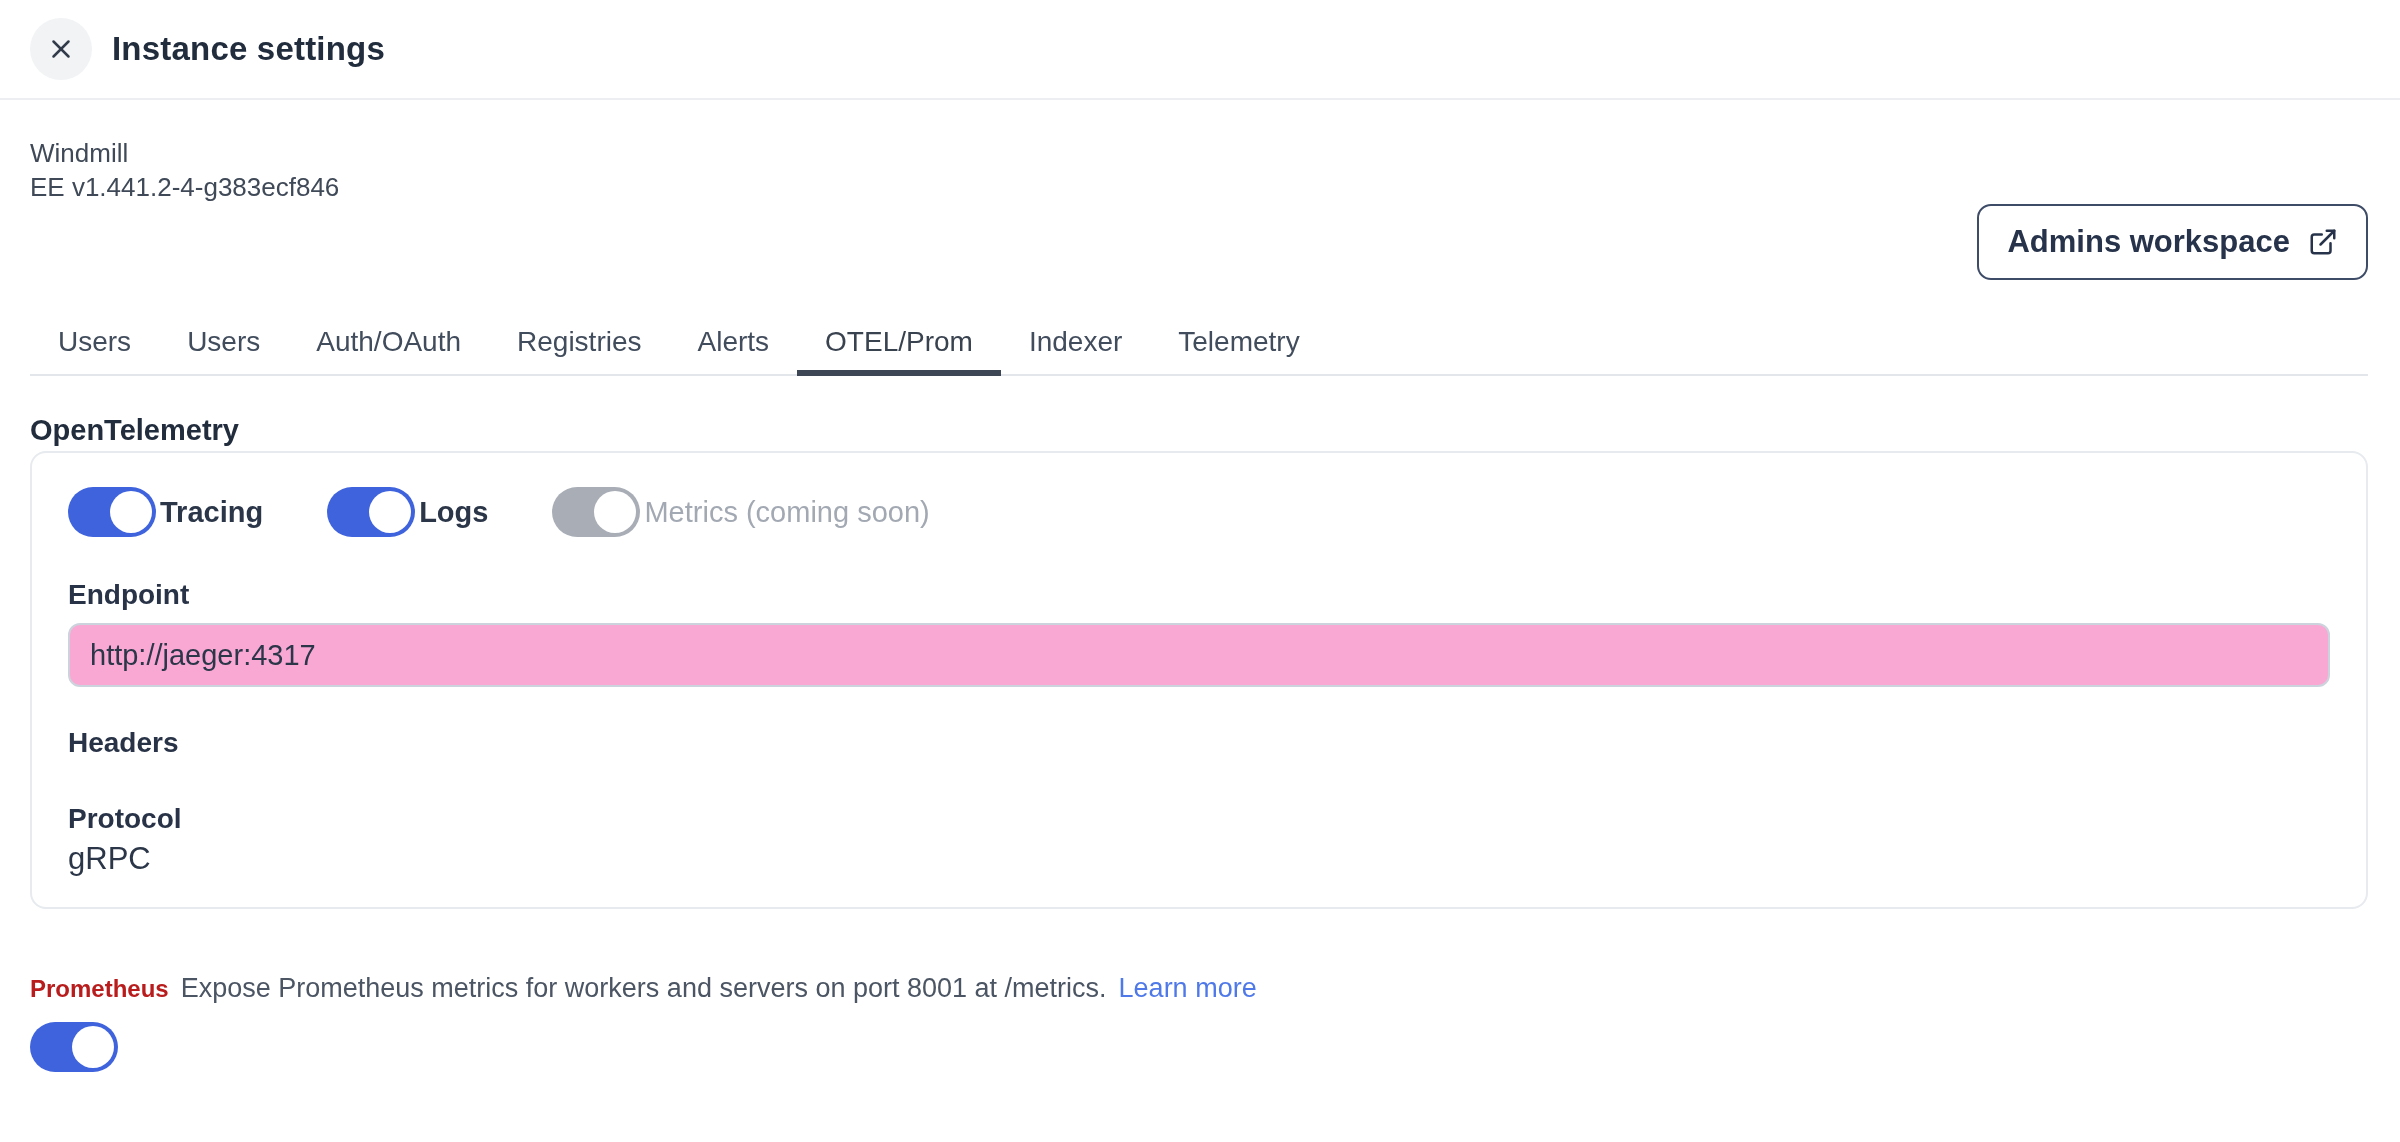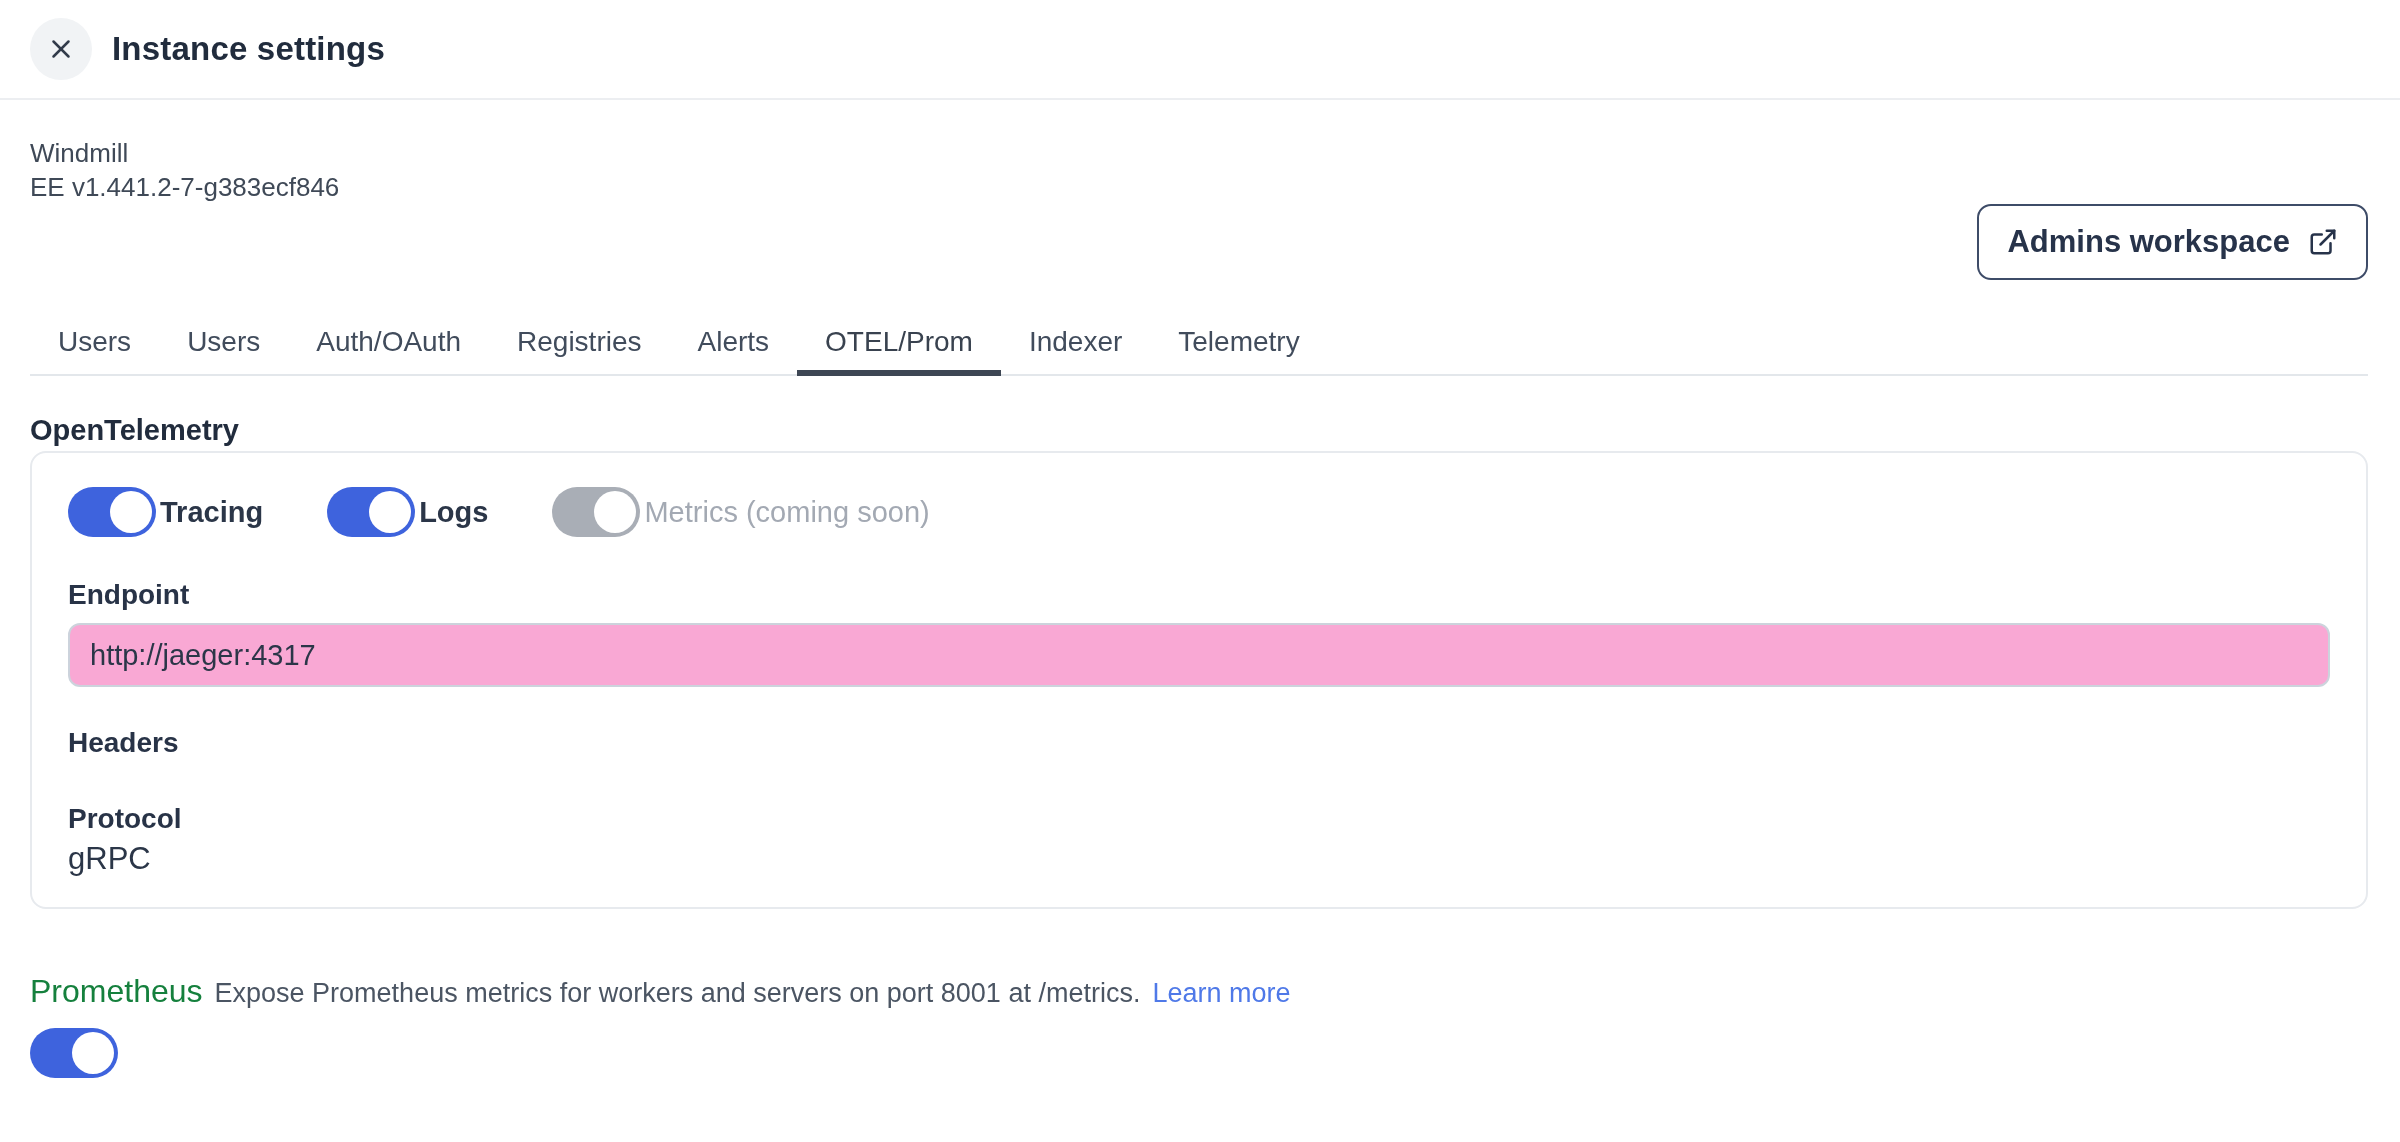--- a/index.html
+++ b/index.html
@@ -129,21 +129,21 @@
   }
   .field-value { margin-top: 6px; font-size: 31px; color: #2b3648; }
 
   
   .prom-row {
     margin-top: 64px;
     display: flex; align-items: baseline; gap: 12px;
     font-size: 27px; color: #4b5563;
     white-space: nowrap;
   }
-  .prom-title { font-size: 32px; font-weight: 400; color: #15803d; }
+  .prom-title { font-size: 24px; font-weight: 700; color: #b91c1c; }
   .prom-link { color: #4f79e8; text-decoration: none; cursor: pointer; }
   .bottom-toggle { margin-top: 18px; }
 </style>
 </head>
 <body>
 
 <header class="topbar">
   <button class="close-btn">
     <span style="display:flex;">
       <svg viewBox="0 0 24 24" width="30" height="30" fill="none" stroke="currentColor" stroke-width="2" stroke-linecap="round">
@@ -153,21 +153,21 @@
     </span>
   </button>
   <h1 class="page-title">Instance settings</h1>
 </header>
 
 <div class="content">
 
   
   <div class="version">
     <div>Windmill</div>
-    <div>EE v1.441.2-7-g383ecf846</div>
+    <div>EE v1.441.2-4-g383ecf846</div>
   </div>
 
   
   <div class="admins-row">
     <button class="admins-btn">
       <span>Admins workspace</span>
       <span style="display:flex;">
         <svg viewBox="0 0 24 24" width="30" height="30" fill="none" stroke="currentColor" stroke-width="2" stroke-linecap="round" stroke-linejoin="round">
           <path d="M18 13v6a2 2 0 0 1-2 2H5a2 2 0 0 1-2-2V8a2 2 0 0 1 2-2h6"></path>
           <polyline points="15 3 21 3 21 9"></polyline>

